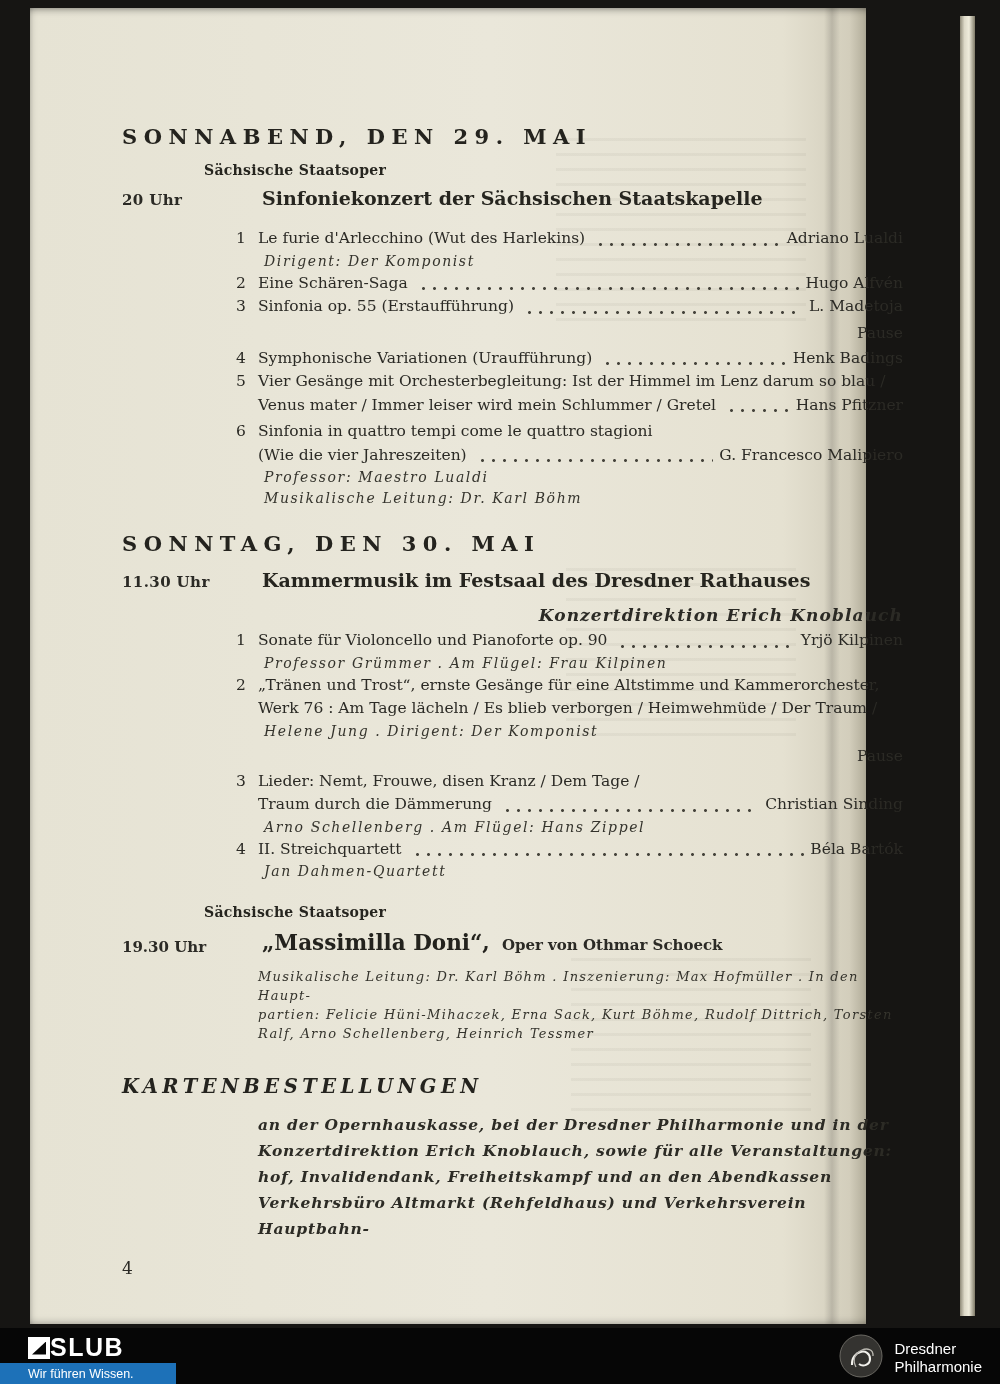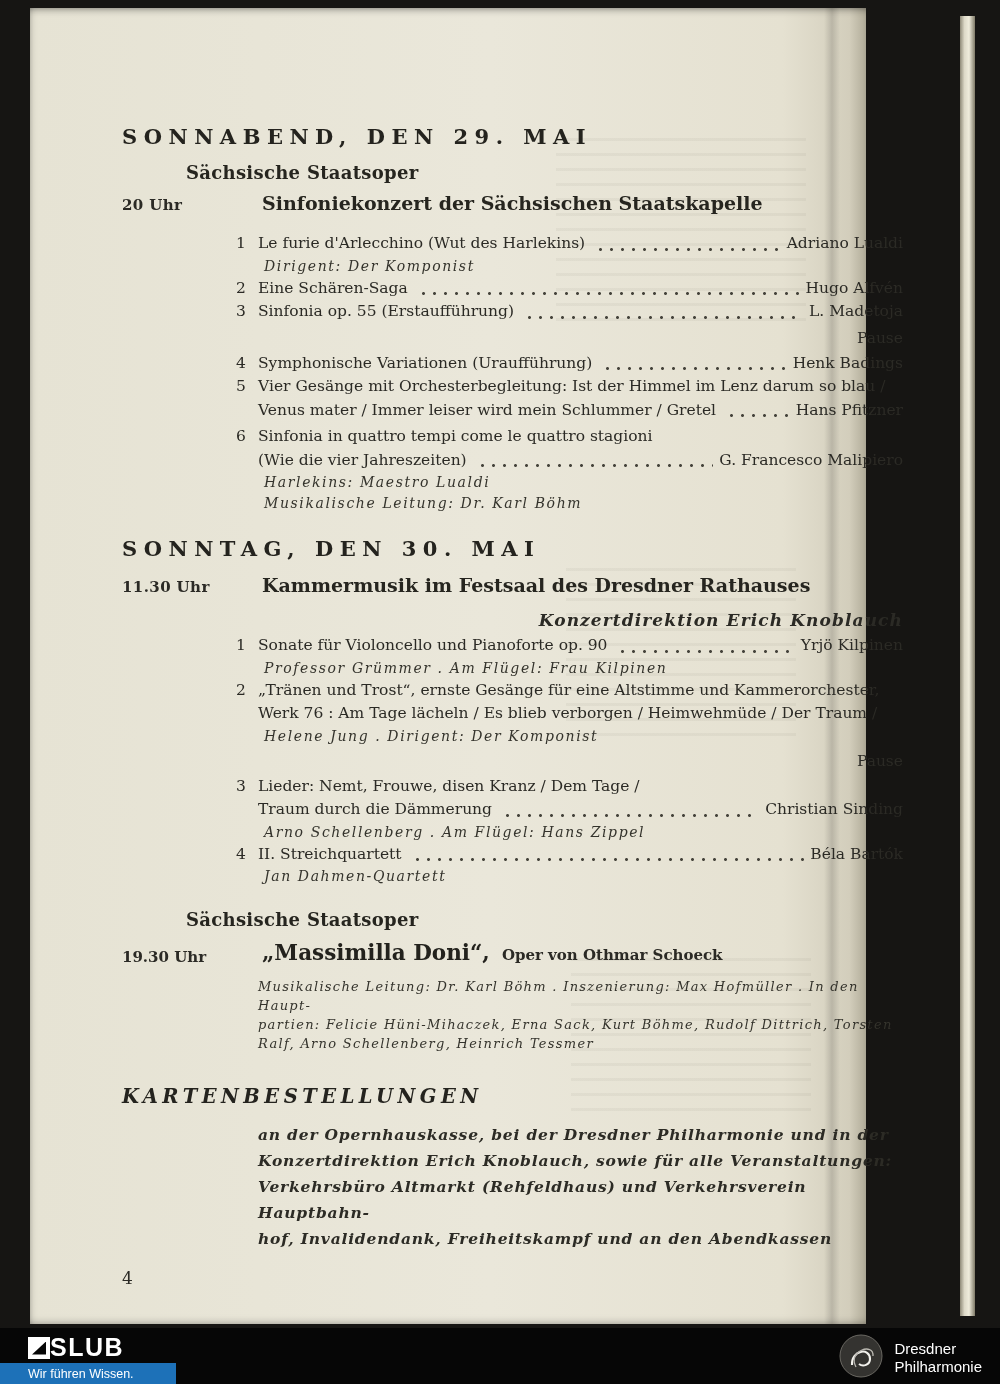--- a/index.html
+++ b/index.html
@@ -28,21 +28,21 @@
     background:repeating-linear-gradient(to bottom,#4e4b3d 0 3px,transparent 3px 15px);}
   .b1{right:60px;top:130px;width:250px;height:190px;}
   .b2{right:70px;top:560px;width:230px;height:170px;}
   .b3{right:55px;top:950px;width:240px;height:160px;}
   
   .content{position:absolute;left:92px;top:0;width:790px;color:#2b2a25;}
   .h-date{
     margin:116px 0 0 0;font-size:21px;font-weight:700;letter-spacing:6.5px;
     color:#24231e;white-space:nowrap;
   }
-  .venue{margin:13px 0 0 64px;font-size:18px;font-weight:700;letter-spacing:.3px;color:#26251f;}
+  .venue{margin:13px 0 0 82px;font-size:14px;font-weight:700;letter-spacing:.3px;color:#26251f;}
   .time-row{margin-top:9px;position:relative;min-height:26px;}
   .time{position:absolute;left:0;top:4px;font-size:15px;font-weight:700;letter-spacing:.4px;}
   .c-title{display:block;margin-left:140px;font-size:19px;font-weight:700;color:#26251f;}
   .program{margin:14px 0 0 114px;width:667px;}
   .prow{display:flex;align-items:baseline;line-height:23.5px;font-size:15.5px;}
   .pnum{flex:0 0 22px;}
   .ptxt{white-space:nowrap;}
   .ptxt.full{white-space:normal;flex:1;}
   .lead{
     flex:1 1 auto;min-width:14px;margin:0 6px 0 10px;height:17px;align-self:flex-end;
@@ -149,21 +149,21 @@
       <div class="prow" style="margin-top:3px;">
         <span class="pnum">6</span>
         <span class="ptxt full">Sinfonia in quattro tempi come le quattro stagioni</span>
       </div>
       <div class="prow">
         <span class="pnum"></span>
         <span class="ptxt">(Wie die vier Jahreszeiten)</span>
         <span class="lead"></span>
         <span class="pcomp">G. Francesco Malipiero</span>
       </div>
-      <div class="pnote">Harlekins: Maestro Lualdi</div>
+      <div class="pnote">Professor: Maestro Lualdi</div>
       <div class="pnote">Musikalische Leitung: Dr. Karl Böhm</div>
     </div>
 
     <div class="h-date" style="margin-top:22px;">SONNTAG, DEN 30. MAI</div>
     <div class="time-row" style="margin-top:13px;">
       <span class="time">11.30 Uhr</span>
       <span class="c-title">Kammermusik im Festsaal des Dresdner Rathauses</span>
     </div>
 
     <div class="program" style="margin-top:0;">
@@ -220,22 +220,22 @@
     <div class="cast">
       <div class="cast-line">Musikalische Leitung: Dr. Karl Böhm . Inszenierung: Max Hofmüller . In den Haupt-</div>
       <div class="cast-line">partien: Felicie Hüni-Mihaczek, Erna Sack, Kurt Böhme, Rudolf Dittrich, Torsten</div>
       <div class="cast-line">Ralf, Arno Schellenberg, Heinrich Tessmer</div>
     </div>
 
     <div class="tickets-h">KARTENBESTELLUNGEN</div>
     <div class="tix-body">
       <div class="tix-line">an der Opernhauskasse, bei der Dresdner Philharmonie und in der</div>
       <div class="tix-line">Konzertdirektion Erich Knoblauch, sowie für alle Veranstaltungen:</div>
+      <div class="tix-line">hof, Invalidendank, Freiheitskampf und an den Abendkassen</div>
       <div class="tix-line">Verkehrsbüro Altmarkt (Rehfeldhaus) und Verkehrsverein Hauptbahn-</div>
-      <div class="tix-line">hof, Invalidendank, Freiheitskampf und an den Abendkassen</div>
     </div>
 
     <div class="pageno">4</div>
   </div>
 </div>
 
 <div class="page2"></div>
 
 <div class="footer">
   <a class="slub">

